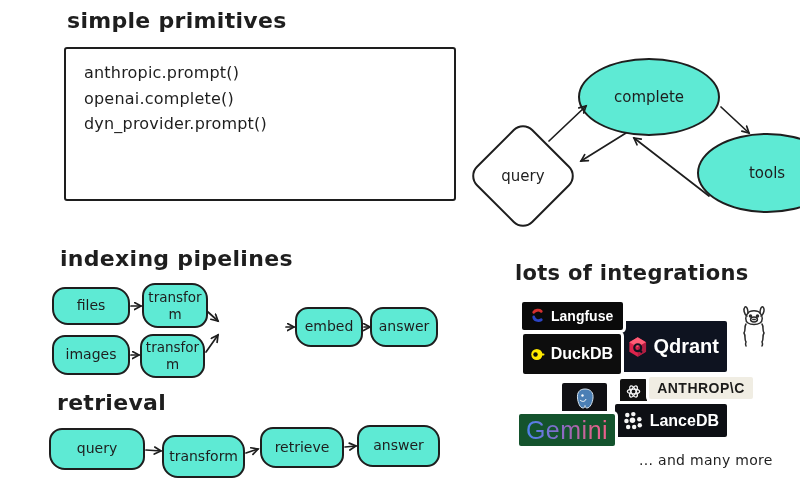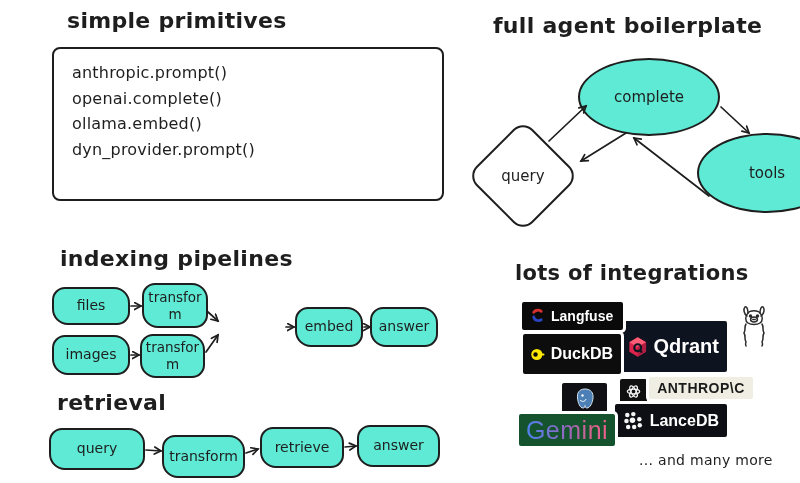--- a/index.html
+++ b/index.html
@@ -13,22 +13,22 @@
     color:#1e1e1e; white-space:nowrap;
   }
   
   .hd {
     position:absolute; border:2px solid #1e1e1e; background:#5eead4;
     border-radius:13px 16px 13px 16px;
     display:flex; align-items:center; justify-content:center;
     font-size:14px; text-align:center; line-height:1.25;
   }
   .code-box {
-    position:absolute; left:10px; top:47px; width:392px; height:154px;
-    border:2.5px solid #1e1e1e; border-radius:8px; background:#fff;
+    position:absolute; left:22px; top:47px; width:392px; height:154px;
+    border:2.5px solid #1e1e1e; border-radius:3px; background:#fff;
     padding:11px 0 0 18px;
   }
   .code-line { font-size:16px; line-height:25.5px; letter-spacing:.2px; white-space:pre; }
   .ellipse { border-radius:50%; font-size:15px; }
   .diamond-outer {
     position:absolute; left:441px; top:136px; width:80px; height:80px;
     border:2px solid #1e1e1e; border-radius:14px; background:#fff;
     transform:rotate(45deg);
   }
   .diamond-label {
@@ -55,25 +55,23 @@
 </style>
 </head>
 <body>
 
 <div id="canvas">
 
   <div class="title" style="left:25px; top:8px;">simple primitives</div>
   <div class="code-box">
     <div class="code-line">anthropic.prompt()</div>
     <div class="code-line">openai.complete()</div>
-    <div class="code-line">ollama.embed()</div>
     <div class="code-line">dyn_provider.prompt()</div>
   </div>
 
-  <div class="title" style="left:451px; top:13px;">full agent boilerplate</div>
   <div class="hd ellipse" style="left:536px; top:58px; width:142px; height:78px;">
     <span>complete</span>
   </div>
   <div class="hd ellipse" style="left:655px; top:133px; width:140px; height:80px;">
     <span>tools</span>
   </div>
   <div class="diamond-outer"></div>
   <div class="diamond-label">
     <span>query</span>
   </div>

